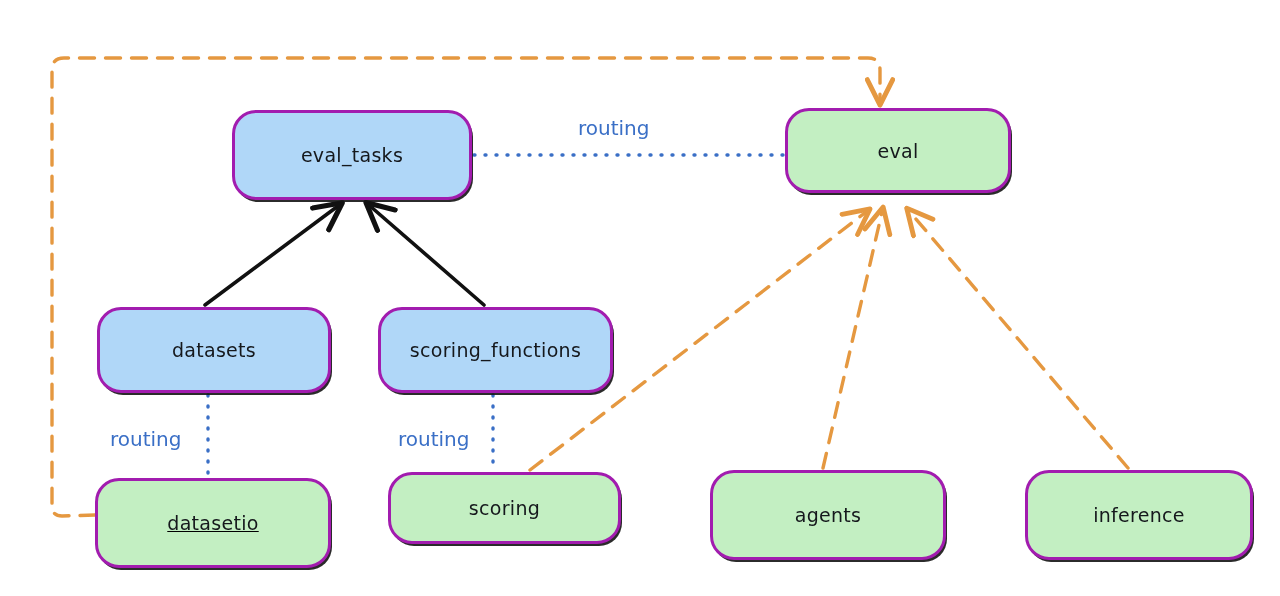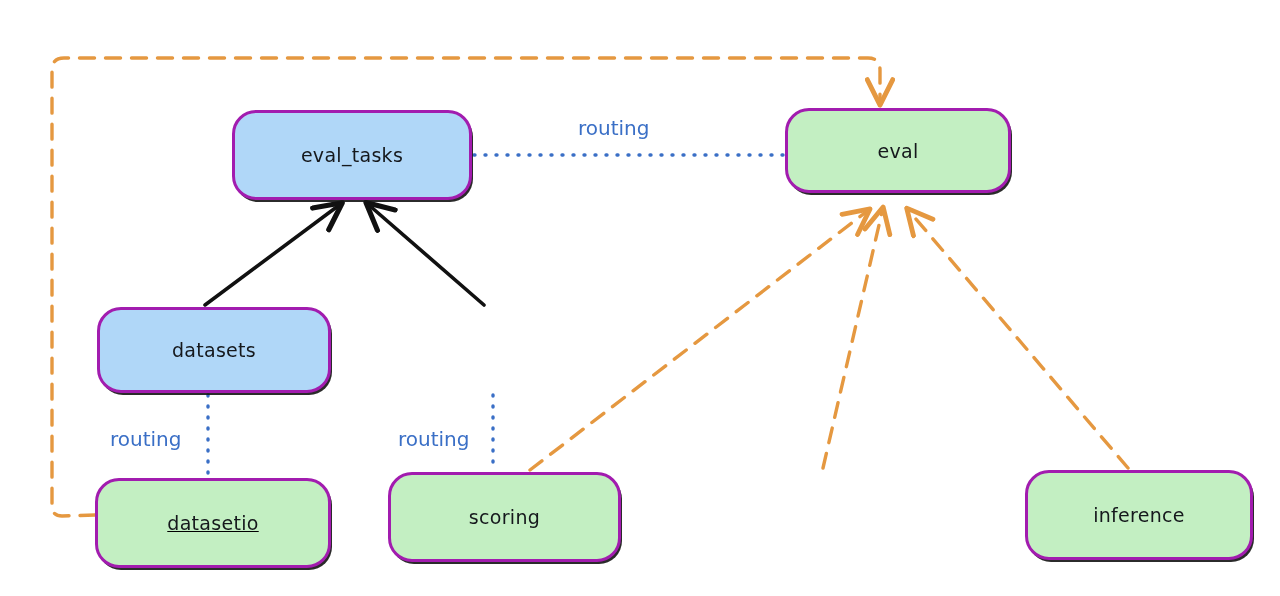--- a/index.html
+++ b/index.html
@@ -89,29 +89,35 @@
   </div>
 
   <div class="node green" style="left:785px; top:108px; width:226px; height:85px;">
     <span class="node-label">eval</span>
   </div>
 
   <div class="node blue" style="left:97px; top:307px; width:234px; height:86px;">
     <span class="node-label">datasets</span>
   </div>
 
+  <div class="node blue" style="left:378px; top:307px; width:235px; height:86px;">
+    <span class="node-label">scoring_functions</span>
+  </div>
 
   <div class="node green" style="left:95px; top:478px; width:236px; height:90px;text-decoration:underline;">
     <span class="node-label">datasetio</span>
   </div>
 
-  <div class="node green" style="left:388px; top:472px; width:233px; height:90px;">
+  <div class="node green" style="left:388px; top:472px; width:233px; height:72px;">
     <span class="node-label">scoring</span>
   </div>
 
+  <div class="node green" style="left:710px; top:470px; width:236px; height:90px;">
+    <span class="node-label">agents</span>
+  </div>
 
   <div class="node green" style="left:1025px; top:470px; width:228px; height:90px;">
     <span class="node-label">inference</span>
   </div>
 
   <span class="edge-label" style="left:578px; top:116px;">routing</span>
 
   <span class="edge-label" style="left:110px; top:427px;">routing</span>
 
   <span class="edge-label" style="left:398px; top:427px;">routing</span>

